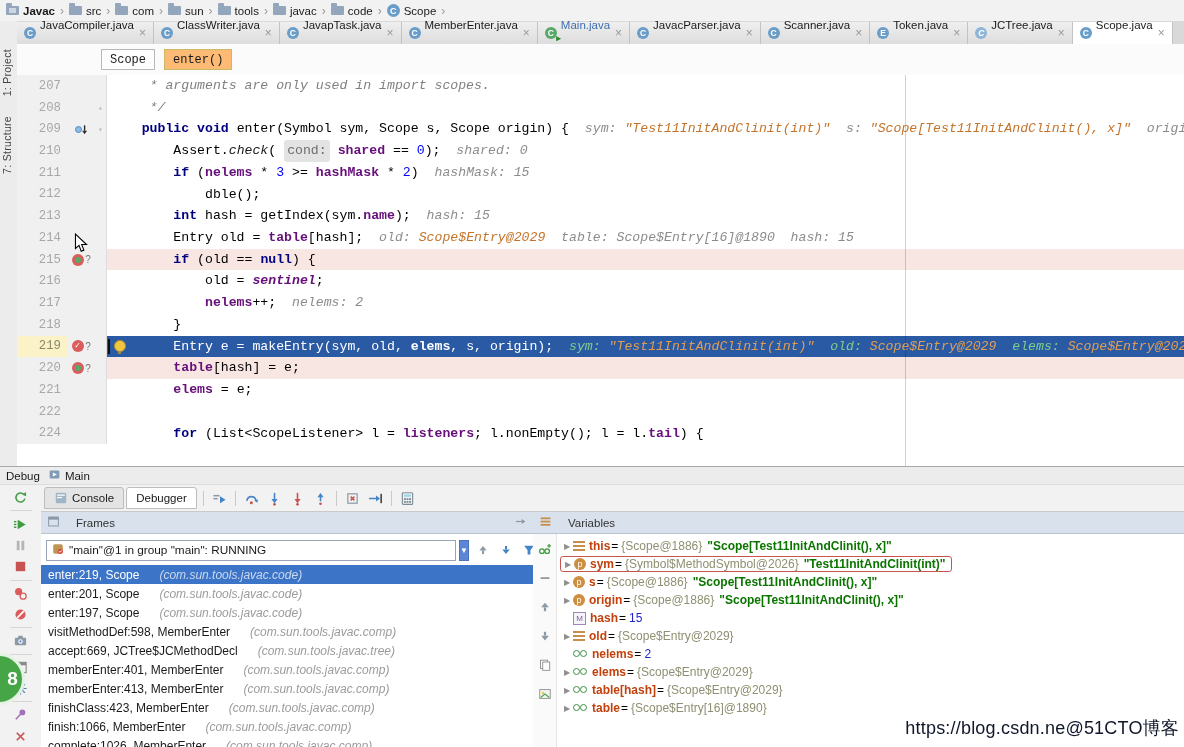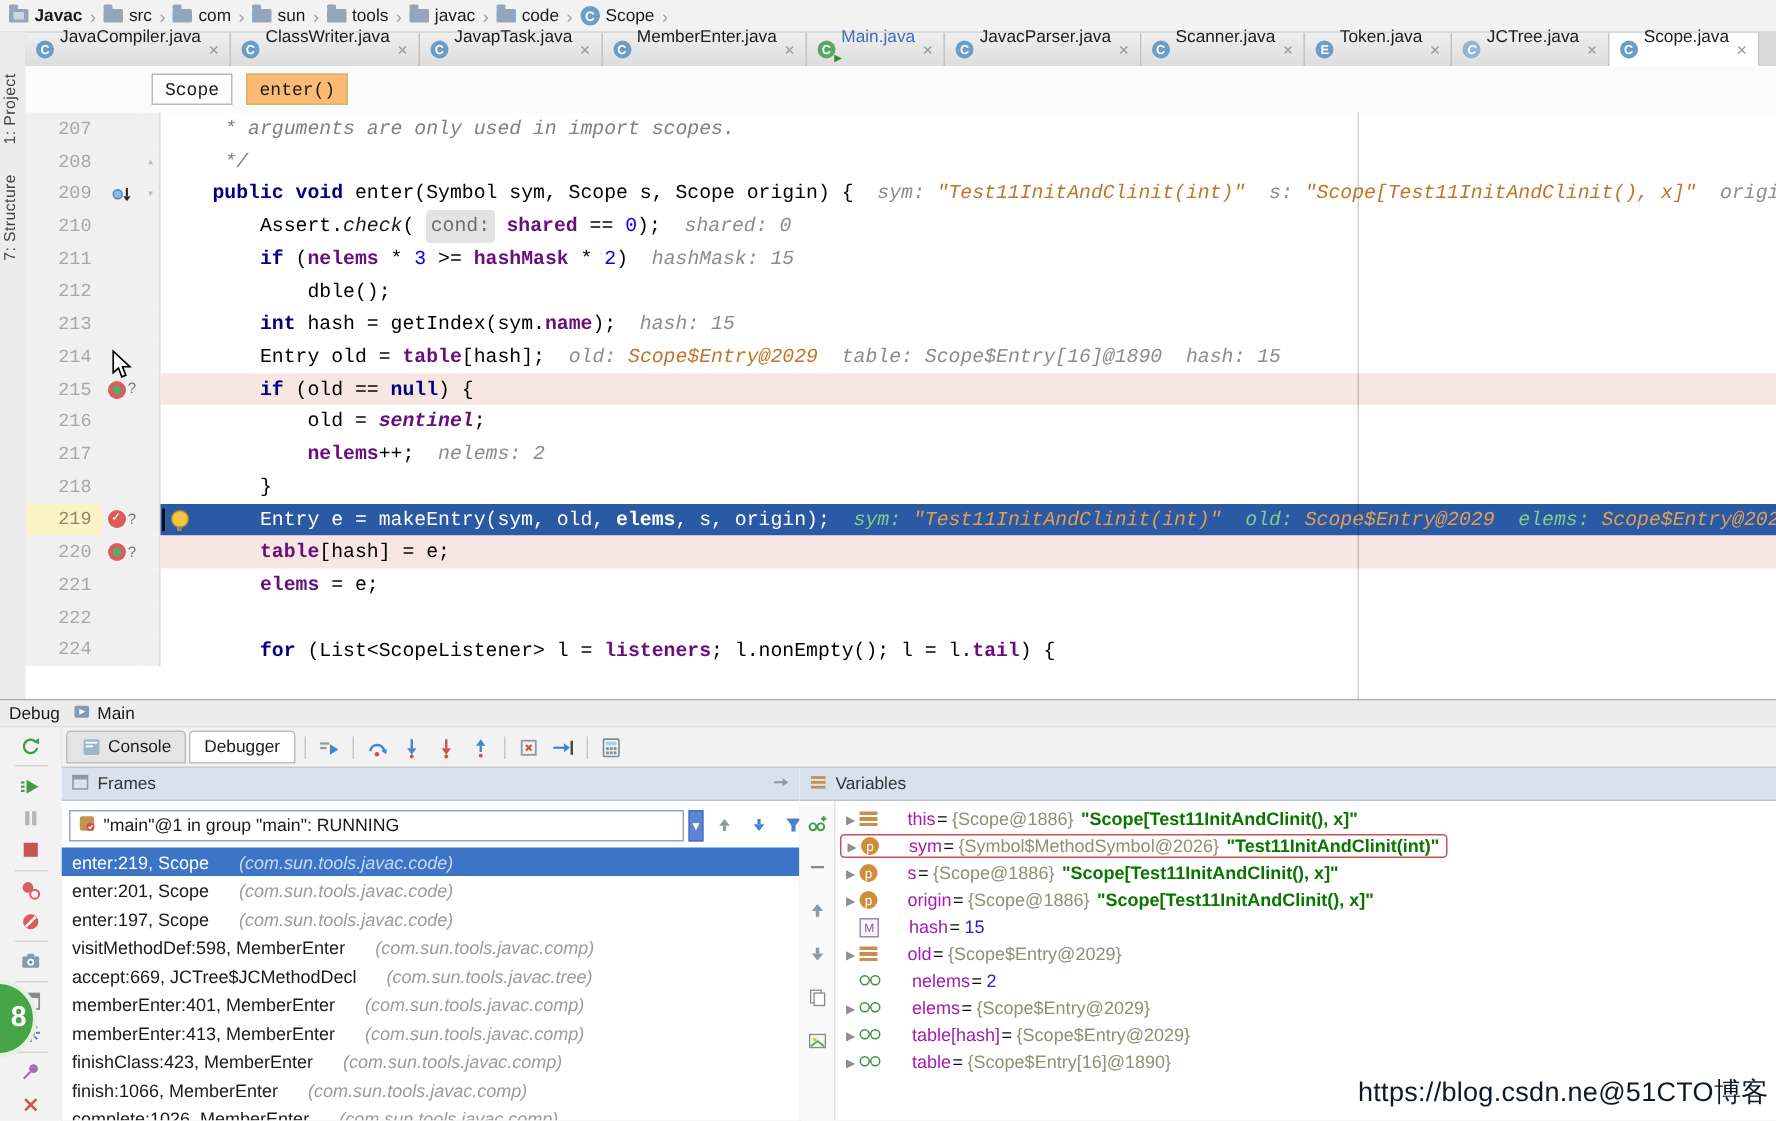--- a/index.html
+++ b/index.html
@@ -93,42 +93,42 @@
   .dt-tab.sel{background:#FFF}
   .tbtn{width:23px;height:22px;display:inline-flex;align-items:center;justify-content:center;cursor:pointer}
   .tb-sep{width:1px;height:15px;background:#C9C9C9;margin:0 4px}
   .vtoolbar{position:absolute;left:0;top:485px;width:41px;bottom:0;background:#F2F2F2;border-right:1px solid #D0D0D0;
             display:flex;flex-direction:column;align-items:center;padding-top:2px}
   .vtoolbar .tbtn{height:23px}
   .vt-sep{width:22px;height:1px;background:#D5D5D5;margin:2px 0}
 
   .frames-pane{position:absolute;left:41px;top:512px;width:492px;bottom:0;background:#fff;border-right:1px solid #C9C9C9;overflow:hidden}
   .pane-header{height:21px;background:#D8E1EC;border-bottom:1px solid #B9C4D2;display:flex;align-items:center;
-               font-size:11.5px;padding:0 6px;gap:5px;color:#333}
+               font-size:11.5px;padding:0 6px;gap:16px;color:#333}
   .ph-spacer{flex:1}
   .thread-row{height:26px;display:flex;align-items:center;padding:3px 3px 2px 5px;gap:3px;background:#fff}
   .thread-box{flex:0 0 400px;height:19px;border:1px solid #98A5B5;display:flex;align-items:center;gap:4px;
               padding:0 4px;font-size:11.8px;background:#fff;white-space:nowrap;overflow:hidden;cursor:pointer}
   .dd-btn{width:17px;height:19px;background:#5C85D6;border:1px solid #4A72BD;display:inline-flex;align-items:center;
           justify-content:center;color:#fff;font-size:8px;cursor:pointer}
   .frame-list{font-size:12px}
   .frame-row{height:19px;display:flex;align-items:center;padding-left:7px;white-space:nowrap;cursor:pointer}
   .frame-row.fsel{background:#3C74C8;color:#fff}
   .pkg{color:#9B9B9B;font-style:italic;margin-left:20px}
   .fsel .pkg{color:#CBD9EE}
 
   .vars-pane{position:absolute;left:533px;top:512px;right:0;bottom:0;background:#fff;overflow:hidden}
   .watch-col{position:absolute;left:0;top:22px;width:23px;bottom:0;border-right:1px solid #E4E4E4;background:#FAFAFA;
              display:flex;flex-direction:column;align-items:center;padding-top:4px;gap:7px}
   .vars-list{position:absolute;left:25px;top:25px;right:0;bottom:0;font-size:12px}
   .var-row{height:18px;display:flex;align-items:center;white-space:nowrap;padding-left:3px}
   .rowbox{display:inline-flex;align-items:center}
   .rowbox.boxed{border:1px solid #C75450;border-radius:3px;padding:0 5px 0 1px;margin-left:-1px}
   .vexp{width:12px;text-align:center;color:#8F8F8F;font-size:8px;flex:0 0 auto}
-  .vname{color:#a21caf;font-weight:normal;margin-left:20px}
+  .vname{color:#c2410c;font-weight:bold;margin-left:4px}
   .veq{color:#000;margin:0 3px 0 1px}
   .vref{color:#8F8F72}
   .vstr{color:#0B7500;font-weight:bold;margin-left:5px}
   .vnum{color:#2222CC}
   .icn-value{width:12px;height:11px;flex:0 0 auto;
              background:repeating-linear-gradient(180deg,#C88F4C 0 2.4px,rgba(0,0,0,0) 2.4px 3.8px)}
   .icn-param{width:12px;height:12px;border-radius:50%;background:#CE8E3F;color:#fff;font-size:9px;
              display:inline-flex;align-items:center;justify-content:center;flex:0 0 auto}
   .icn-prim{width:11px;height:11px;border:1px solid #9E86B8;color:#7C5FA0;font-size:8px;background:#F6F3FA;
             display:inline-flex;align-items:center;justify-content:center;flex:0 0 auto}

